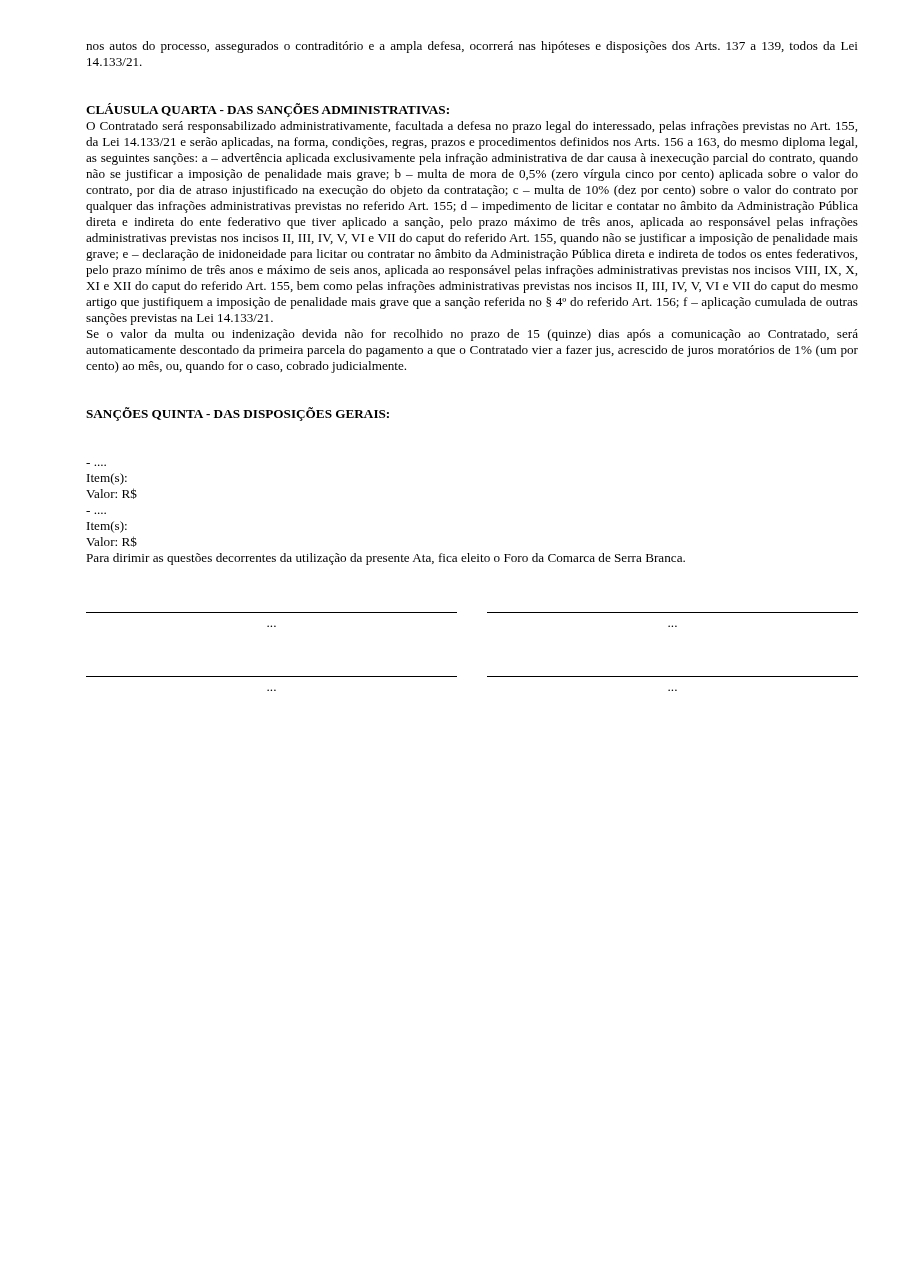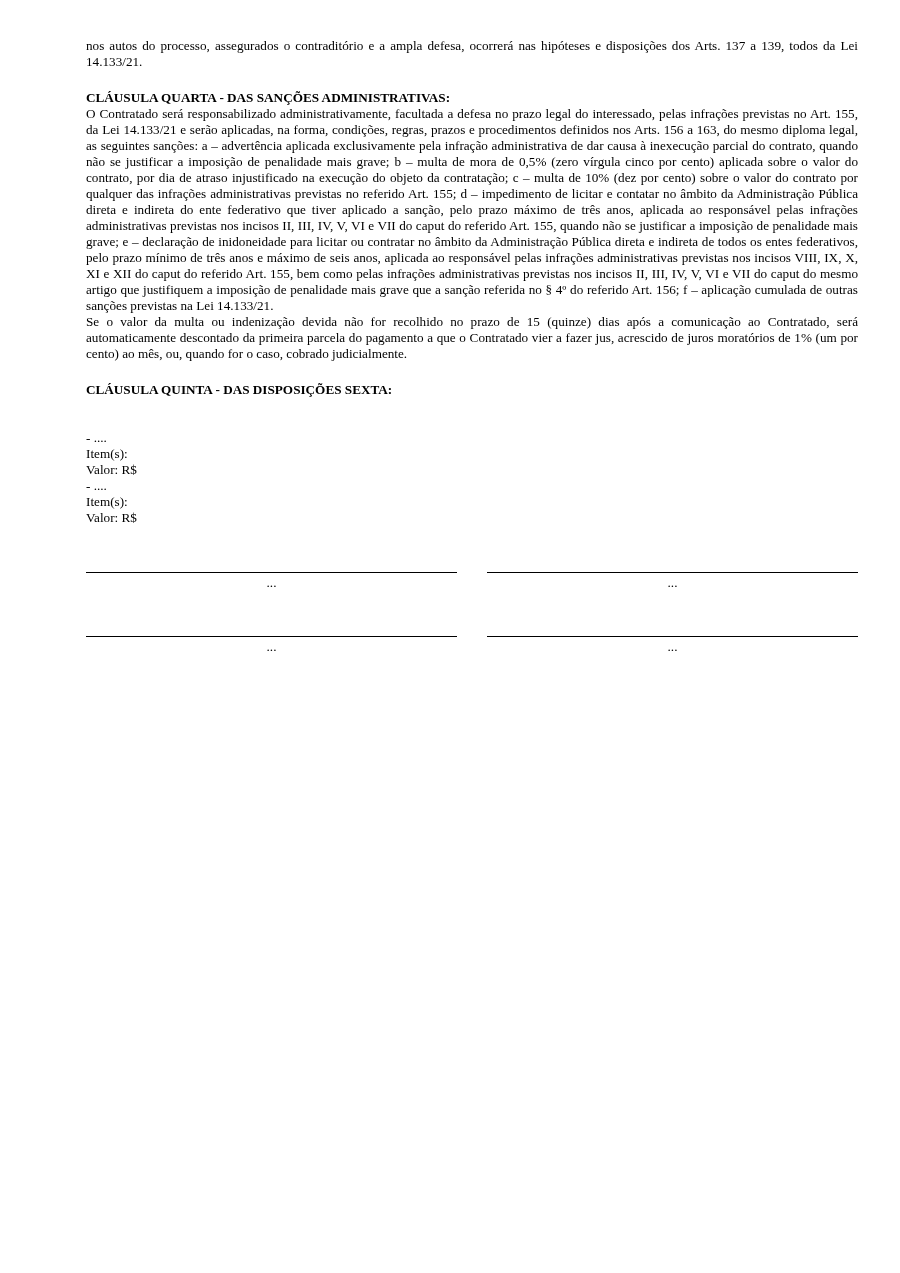--- a/index.html
+++ b/index.html
@@ -19,21 +19,21 @@
     font-size: 13.2px;
     line-height: 16px;
     color: #000000;
   }
   .para {
     text-align: justify;
     margin: 0;
   }
   .clause-heading {
     font-weight: bold;
-    margin: 20px 0 0 0;
+    margin: 32px 0 0 0;
     text-align: left;
   }
   .item-block {
     margin-top: 32px;
   }
   .item-line {
     text-align: left;
     margin: 0;
   }
   .signature-area {
@@ -65,31 +65,32 @@
 <body>
 
 <div class="page">
 
   <p class="para">nos autos do processo, assegurados o contraditório e a ampla defesa, ocorrerá nas hipóteses e disposições dos Arts. 137 a 139, todos da Lei 14.133/21.</p>
 
   <p class="clause-heading">CLÁUSULA QUARTA - DAS SANÇÕES ADMINISTRATIVAS:</p>
   <p class="para">O Contratado será responsabilizado administrativamente, facultada a defesa no prazo legal do interessado, pelas infrações previstas no Art. 155, da Lei 14.133/21 e serão aplicadas, na forma, condições, regras, prazos e procedimentos definidos nos Arts. 156 a 163, do mesmo diploma legal, as seguintes sanções: a – advertência aplicada exclusivamente pela infração administrativa de dar causa à inexecução parcial do contrato, quando não se justificar a imposição de penalidade mais grave; b – multa de mora de 0,5% (zero vírgula cinco por cento) aplicada sobre o valor do contrato, por dia de atraso injustificado na execução do objeto da contratação; c – multa de 10% (dez por cento) sobre o valor do contrato por qualquer das infrações administrativas previstas no referido Art. 155; d – impedimento de licitar e contatar no âmbito da Administração Pública direta e indireta do ente federativo que tiver aplicado a sanção, pelo prazo máximo de três anos, aplicada ao responsável pelas infrações administrativas previstas nos incisos II, III, IV, V, VI e VII do caput do referido Art. 155, quando não se justificar a imposição de penalidade mais grave; e – declaração de inidoneidade para licitar ou contratar no âmbito da Administração Pública direta e indireta de todos os entes federativos, pelo prazo mínimo de três anos e máximo de seis anos, aplicada ao responsável pelas infrações administrativas previstas nos incisos VIII, IX, X, XI e XII do caput do referido Art. 155, bem como pelas infrações administrativas previstas nos incisos II, III, IV, V, VI e VII do caput do mesmo artigo que justifiquem a imposição de penalidade mais grave que a sanção referida no § 4º do referido Art. 156; f – aplicação cumulada de outras sanções previstas na Lei 14.133/21.</p>
   <p class="para">Se o valor da multa ou indenização devida não for recolhido no prazo de 15 (quinze) dias após a comunicação ao Contratado, será automaticamente descontado da primeira parcela do pagamento a que o Contratado vier a fazer jus, acrescido de juros moratórios de 1% (um por cento) ao mês, ou, quando for o caso, cobrado judicialmente.</p>
 
-  <p class="clause-heading">CLÁUSULA QUINTA - DAS DISPOSIÇÕES SEXTA:</p>
+  <p class="clause-heading">SANÇÕES QUINTA - DAS DISPOSIÇÕES GERAIS:</p>
 
   <div class="item-block">
     <p class="item-line">- ....</p>
     <p class="item-line">Item(s):</p>
     <p class="item-line">Valor: R$</p>
     <p class="item-line">- ....</p>
     <p class="item-line">Item(s):</p>
     <p class="item-line">Valor: R$</p>
   </div>
 
+  <p class="para">Para dirimir as questões decorrentes da utilização da presente Ata, fica eleito o Foro da Comarca de Serra Branca.</p>
 
   <div class="signature-area">
     <div class="signature-row">
       <div class="signature-block">
         <div class="signature-line"></div>
         <div class="signature-dots">...</div>
       </div>
       <div class="signature-block">
         <div class="signature-line"></div>
         <div class="signature-dots">...</div>

